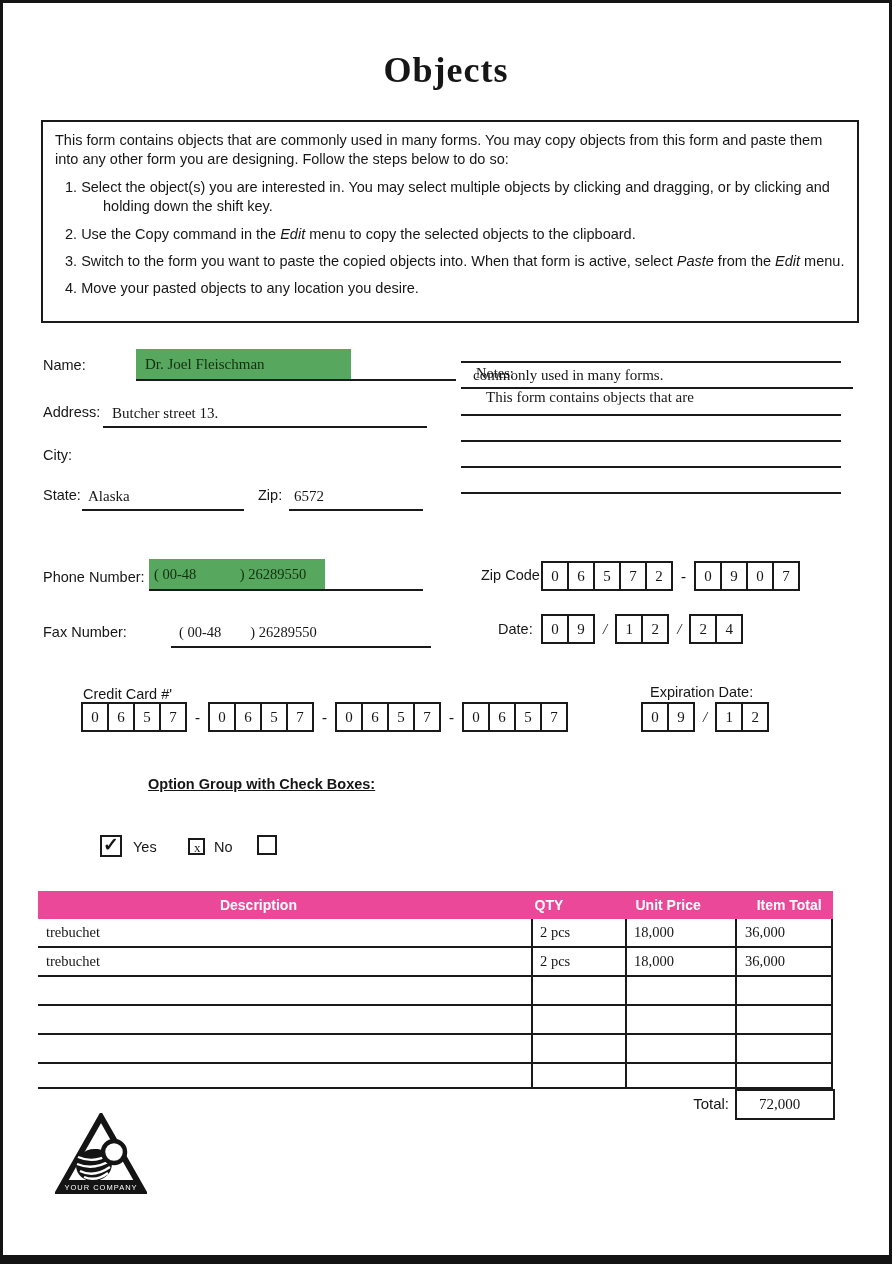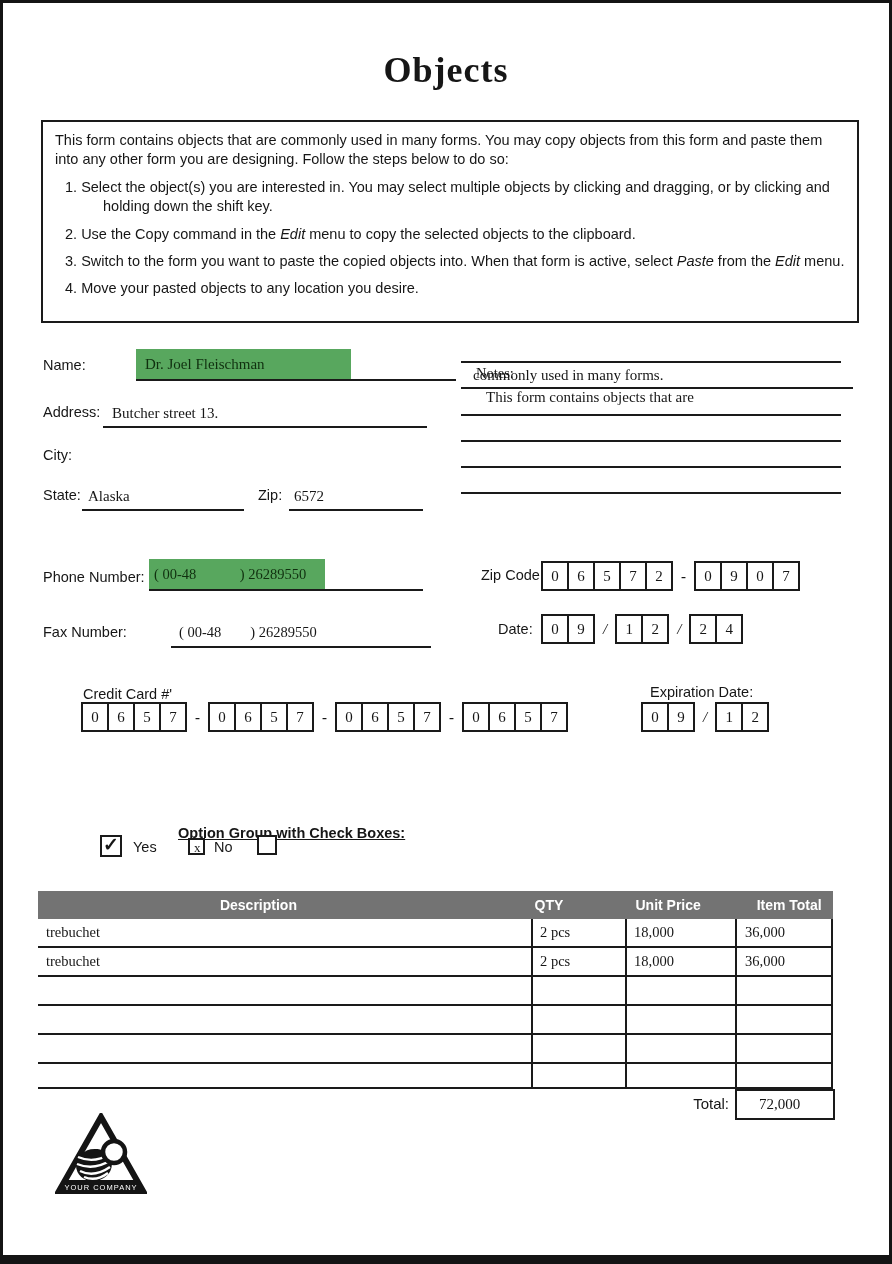--- a/index.html
+++ b/index.html
@@ -33,21 +33,21 @@
     width:28px; height:30px; box-sizing:border-box; border:2px solid #1a1a1a; margin-right:-2px;
     display:inline-flex; align-items:center; justify-content:center;
     font-family:"Liberation Serif", serif; font-size:15px; background:#fff;
   }
   .sep { font-family:"Liberation Serif", serif; font-weight:bold; font-size:15px; margin:0 8px 0 10px; }
   .opt-label { font-weight:bold; text-decoration:underline; }
   .cb { position:absolute; box-sizing:border-box; border:2px solid #1a1a1a; background:#fff; }
   .cb .mark { position:absolute; left:1px; top:-4px; font-size:19px; font-weight:bold; }
   .cb .mark-x { position:absolute; left:4px; top:0px; font-family:"Liberation Serif", serif; font-size:13px; font-weight:normal; }
   .tbl { position:absolute; left:35px; top:888px; width:795px; }
-  .thead { display:flex; background:#737373; color:#fff; font-weight:bold; font-size:14px; height:28px;gap:28px; }
+  .thead { display:flex; background:#ec4899; color:#fff; font-weight:bold; font-size:14px; height:28px;gap:28px; }
   .thead .th { display:flex; align-items:center; justify-content:center; box-sizing:border-box; }
   .trow { display:flex; }
   .td {
     box-sizing:border-box; border-bottom:2px solid #1a1a1a;
     font-family:"Liberation Serif", serif; font-size:14.5px; line-height:26px; overflow:hidden;
   }
   .c-desc { width:493px; padding-left:8px; }
   .c-qty  { width:94px;  border-left:2px solid #1a1a1a; padding-left:7px; }
   .c-unit { width:110px; border-left:2px solid #1a1a1a; padding-left:7px; }
   .c-tot  { width:98px;  border-left:2px solid #1a1a1a; border-right:2px solid #1a1a1a; padding-left:8px; }
@@ -194,21 +194,21 @@
         <span class="digit-box">0</span>
         <span class="digit-box">9</span>
       </span>
     <span class="sep" style="font-weight:normal; font-style:italic;">/</span>
     <span class="boxes" style="position:static;">
         <span class="digit-box">1</span>
         <span class="digit-box">2</span>
       </span>
   </div>
 
-  <span class="lbl opt-label" style="left:145px; top:822px;margin-left:30px;">Option Group with Check Boxes:</span>
+  <span class="lbl opt-label" style="left:145px; top:773px;">Option Group with Check Boxes:</span>
   <div class="cb" style="left:97px; top:832px; width:22px; height:22px;">
     <span class="mark">✓</span>
   </div>
   <span class="lbl" style="left:130px; top:836px;">Yes</span>
   <div class="cb" style="left:185px; top:835px; width:17px; height:17px;">
     <span class="mark-x">x</span>
   </div>
   <span class="lbl" style="left:211px; top:836px;">No</span>
   <div class="cb" style="left:254px; top:832px; width:20px; height:20px;"></div>
 

